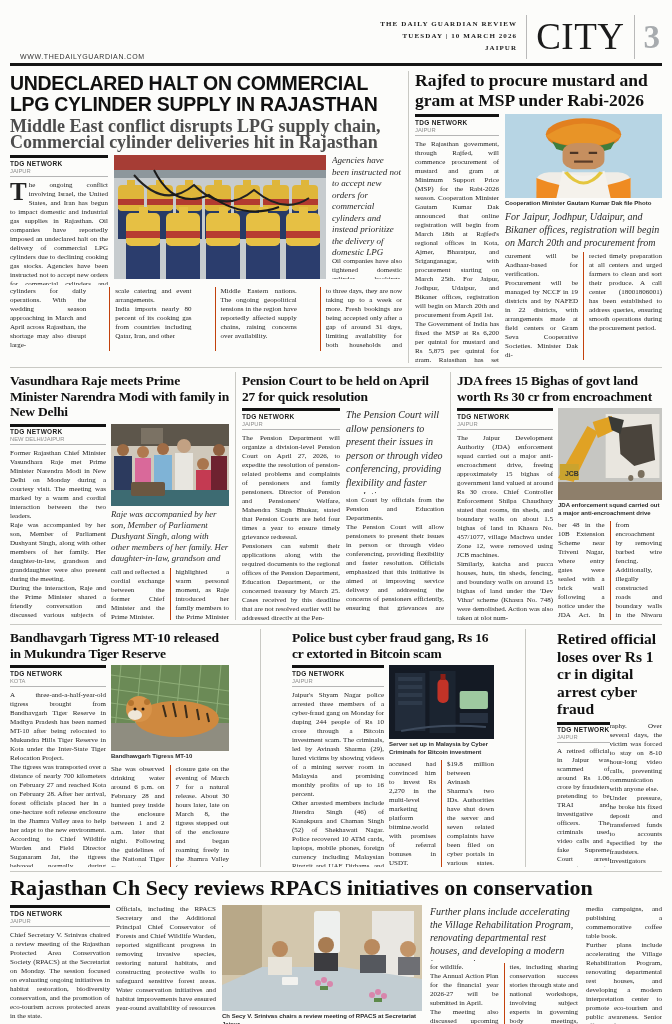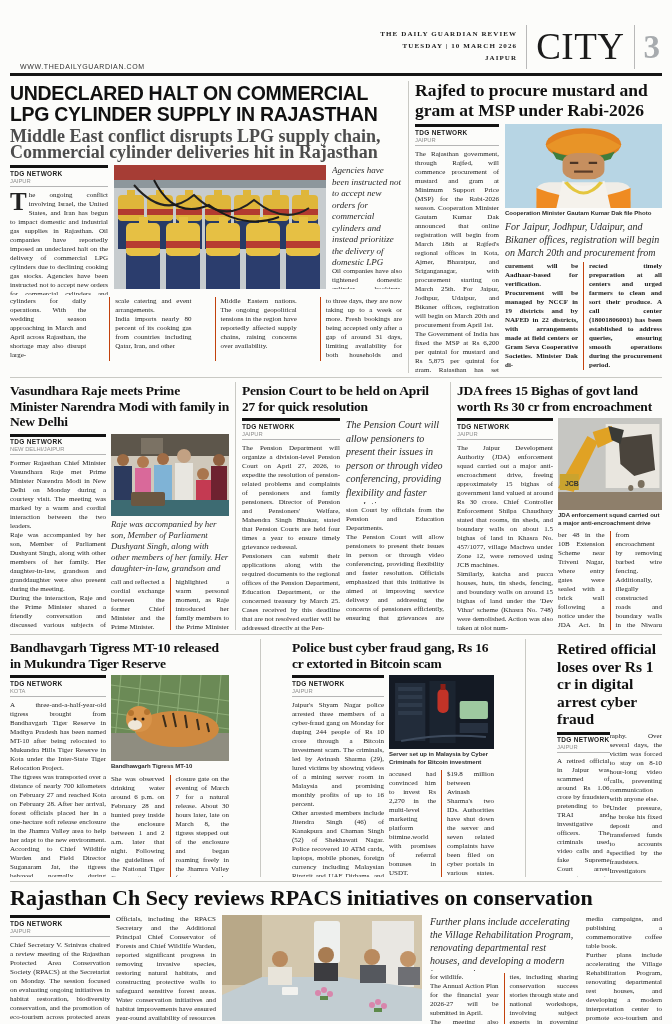--- a/index.html
+++ b/index.html
@@ -1,20 +1,20 @@
 <!DOCTYPE html>
 <html><head>
 <meta charset="utf-8">
 <style>
   * { margin:0; padding:0; box-sizing:border-box; }
   html,body { background:#9a9a9a; }
   .page {
     width:672px; height:1024px; margin:0 auto; background:#fcfcfa;
     font-family:"Liberation Serif", serif; color:#1c1c1c; overflow:hidden;
-    padding:15px 10px; position:relative;
+    padding:5px 10px; position:relative;
   }
   
   .topbar { height:58px; position:relative; }
   .site-url {
     position:absolute; left:10px; bottom:3px;
     font-family:"Liberation Sans", sans-serif; font-size:7px; letter-spacing:.6px; color:#333;
   }
   .header-right { position:absolute; right:2px; top:10px; display:flex; align-items:center; }
   .masthead { text-align:right; font-size:7px; font-weight:bold; letter-spacing:1.1px; line-height:1.7; color:#222; }
   .hvline { width:1px; height:44px; background:#b9b9b9; margin:0 9px; }
@@ -59,21 +59,21 @@
   
   .rajfed { flex:1; }
   .hl { font-family:"Liberation Serif", serif; font-weight:bold; color:#111; }
   .rajfed-hl { font-size:17.5px; line-height:19.5px; margin-bottom:4px; }
   .rajfed-bodyrow { display:flex; height:246px; }
   .rajfed-col1 { width:84px; margin-right:6px; }
   .rajfed-right { flex:1; display:flex; flex-direction:column; }
   .rajfed-fig { height:116px; }
   .rajfed .pq { font-size:10px; line-height:13px; height:54px; margin:4px 0 3px; }
   .rajfed-cols { display:flex; flex:1; }
-  .rajfed-cols .body { flex:1;font-weight:bold; }
+  .rajfed-cols .body { flex:1; }
   .rajfed-cols .body + .body { margin-left:5px; }
   
   .row-mid { display:flex; height:248px; }
   .row-low { display:flex; height:238px;gap:25px; }
   .art { overflow:hidden; }
   .a-raje { width:219px; }
   .a-pension { width:202px; }
   .a-jda { flex:1; }
   .a-tigress { width:219px; }
   .a-gang { width:202px; }

